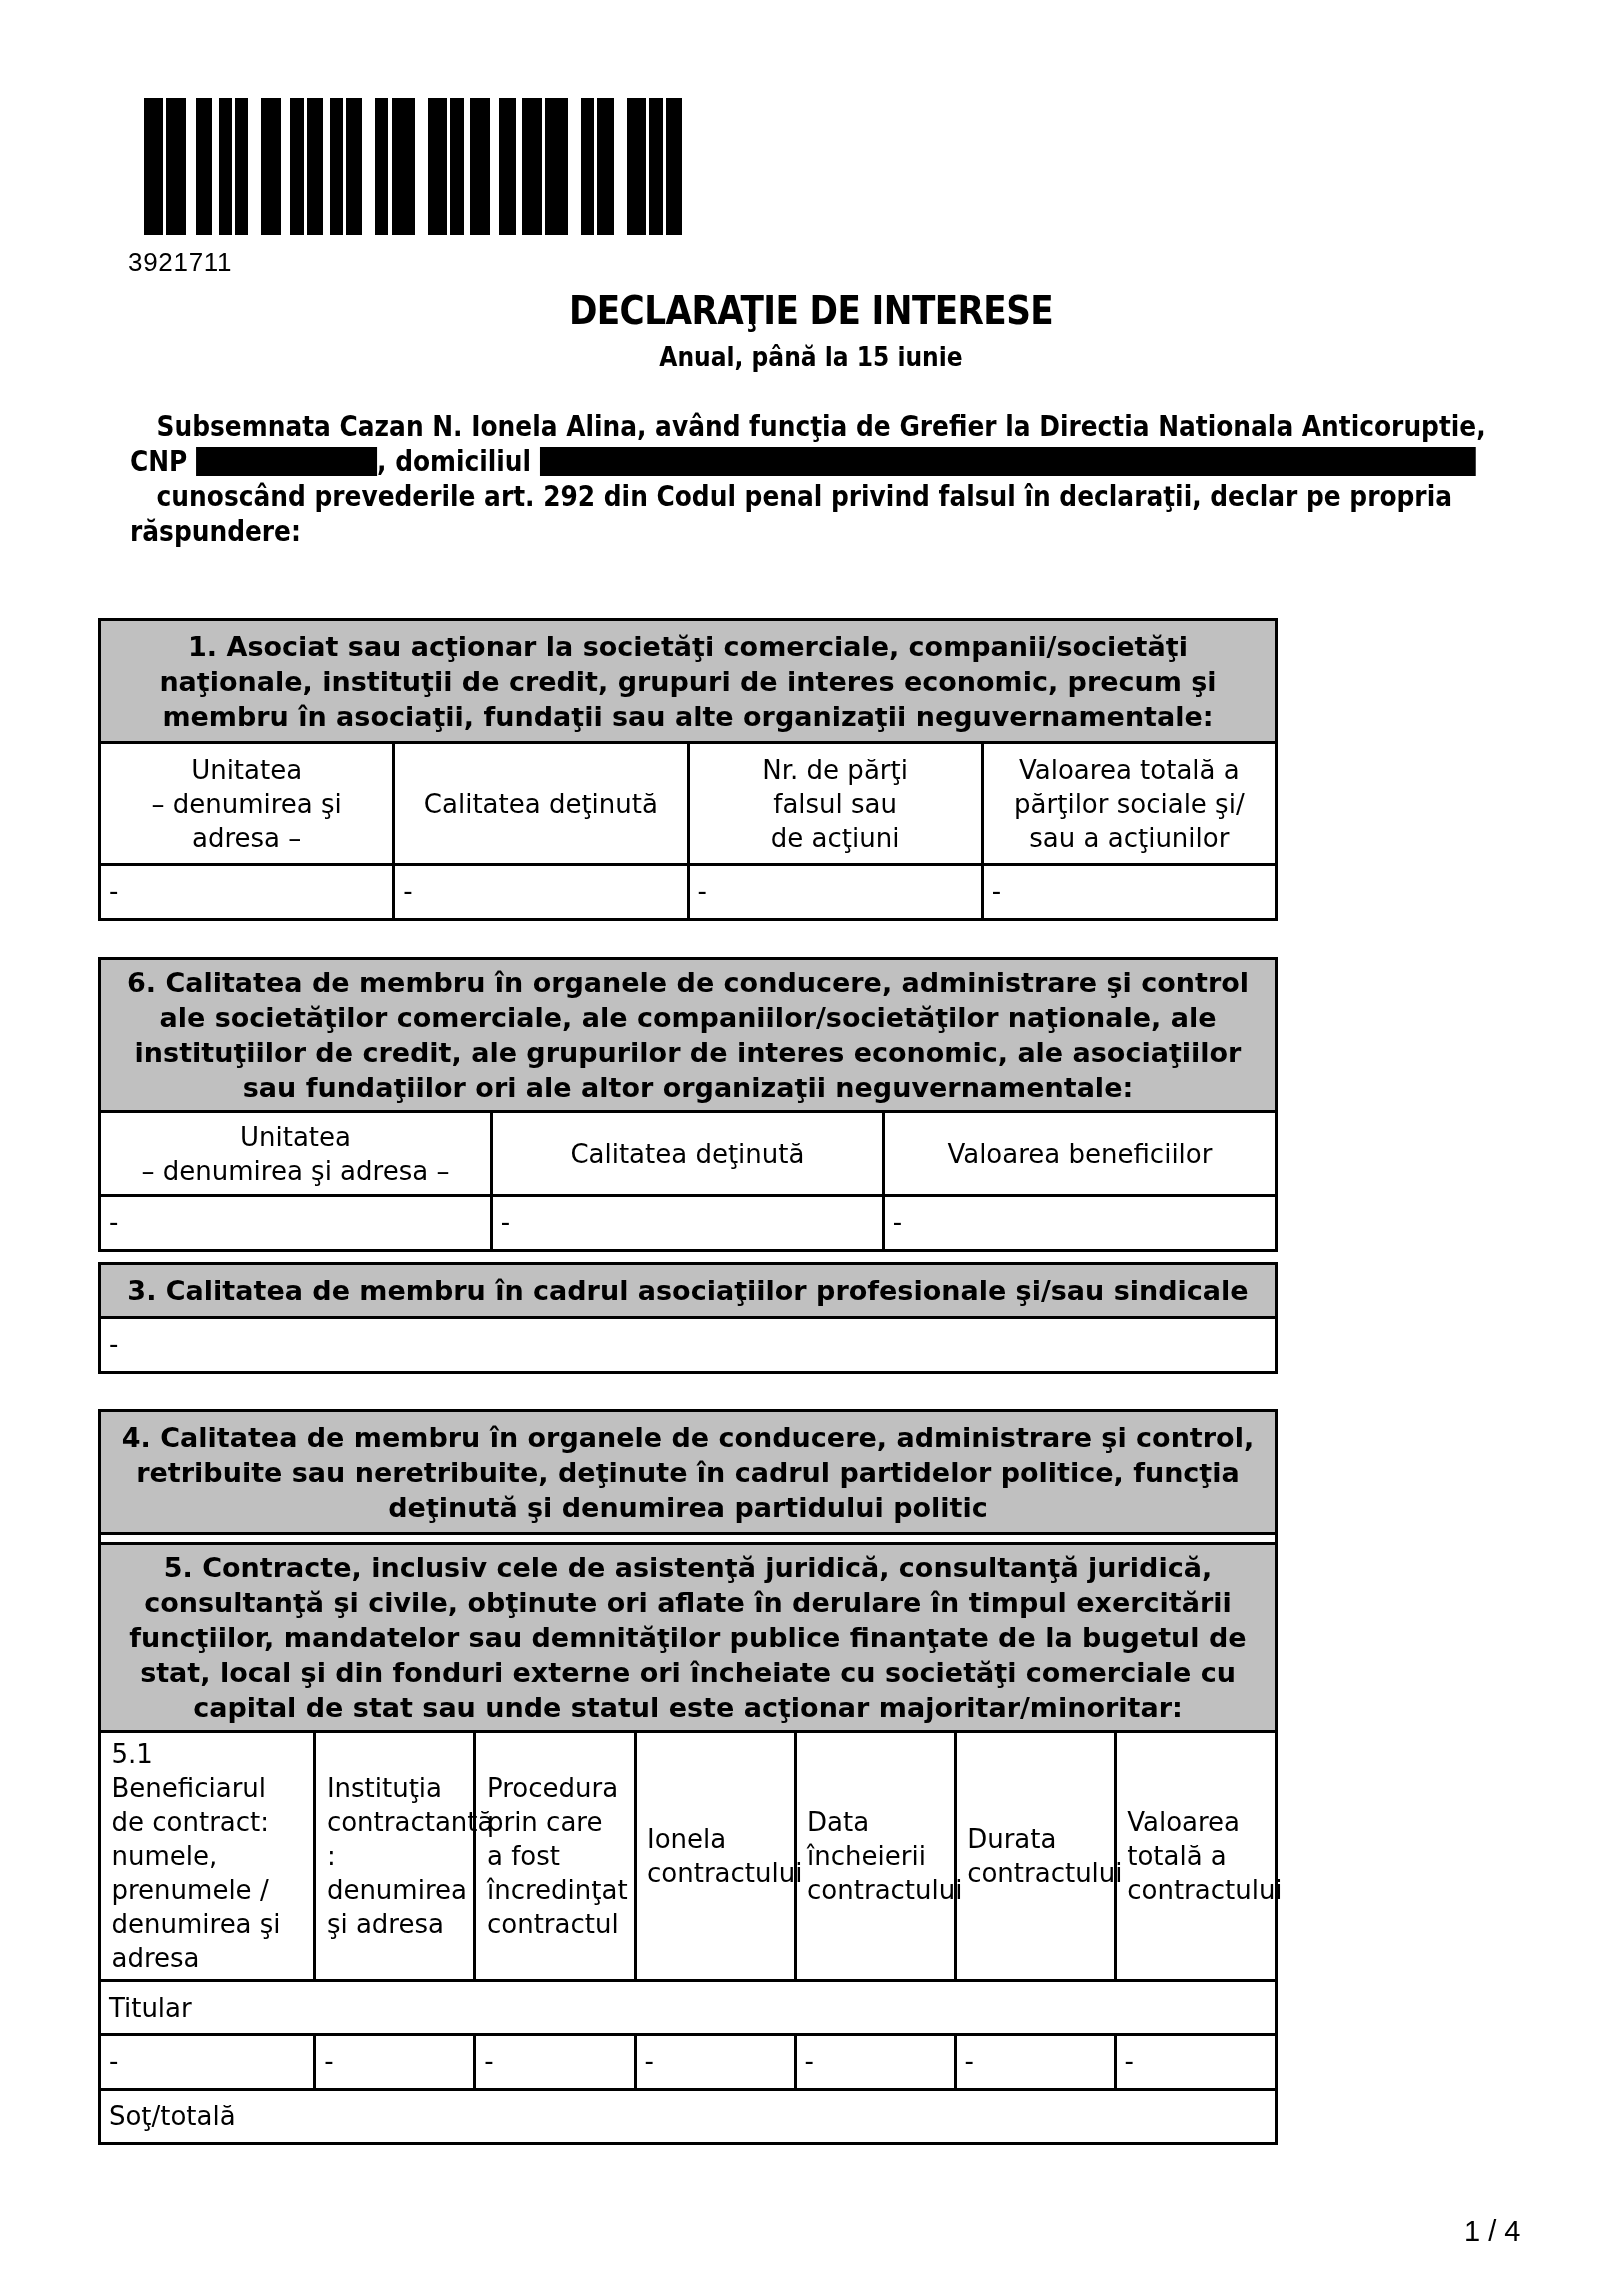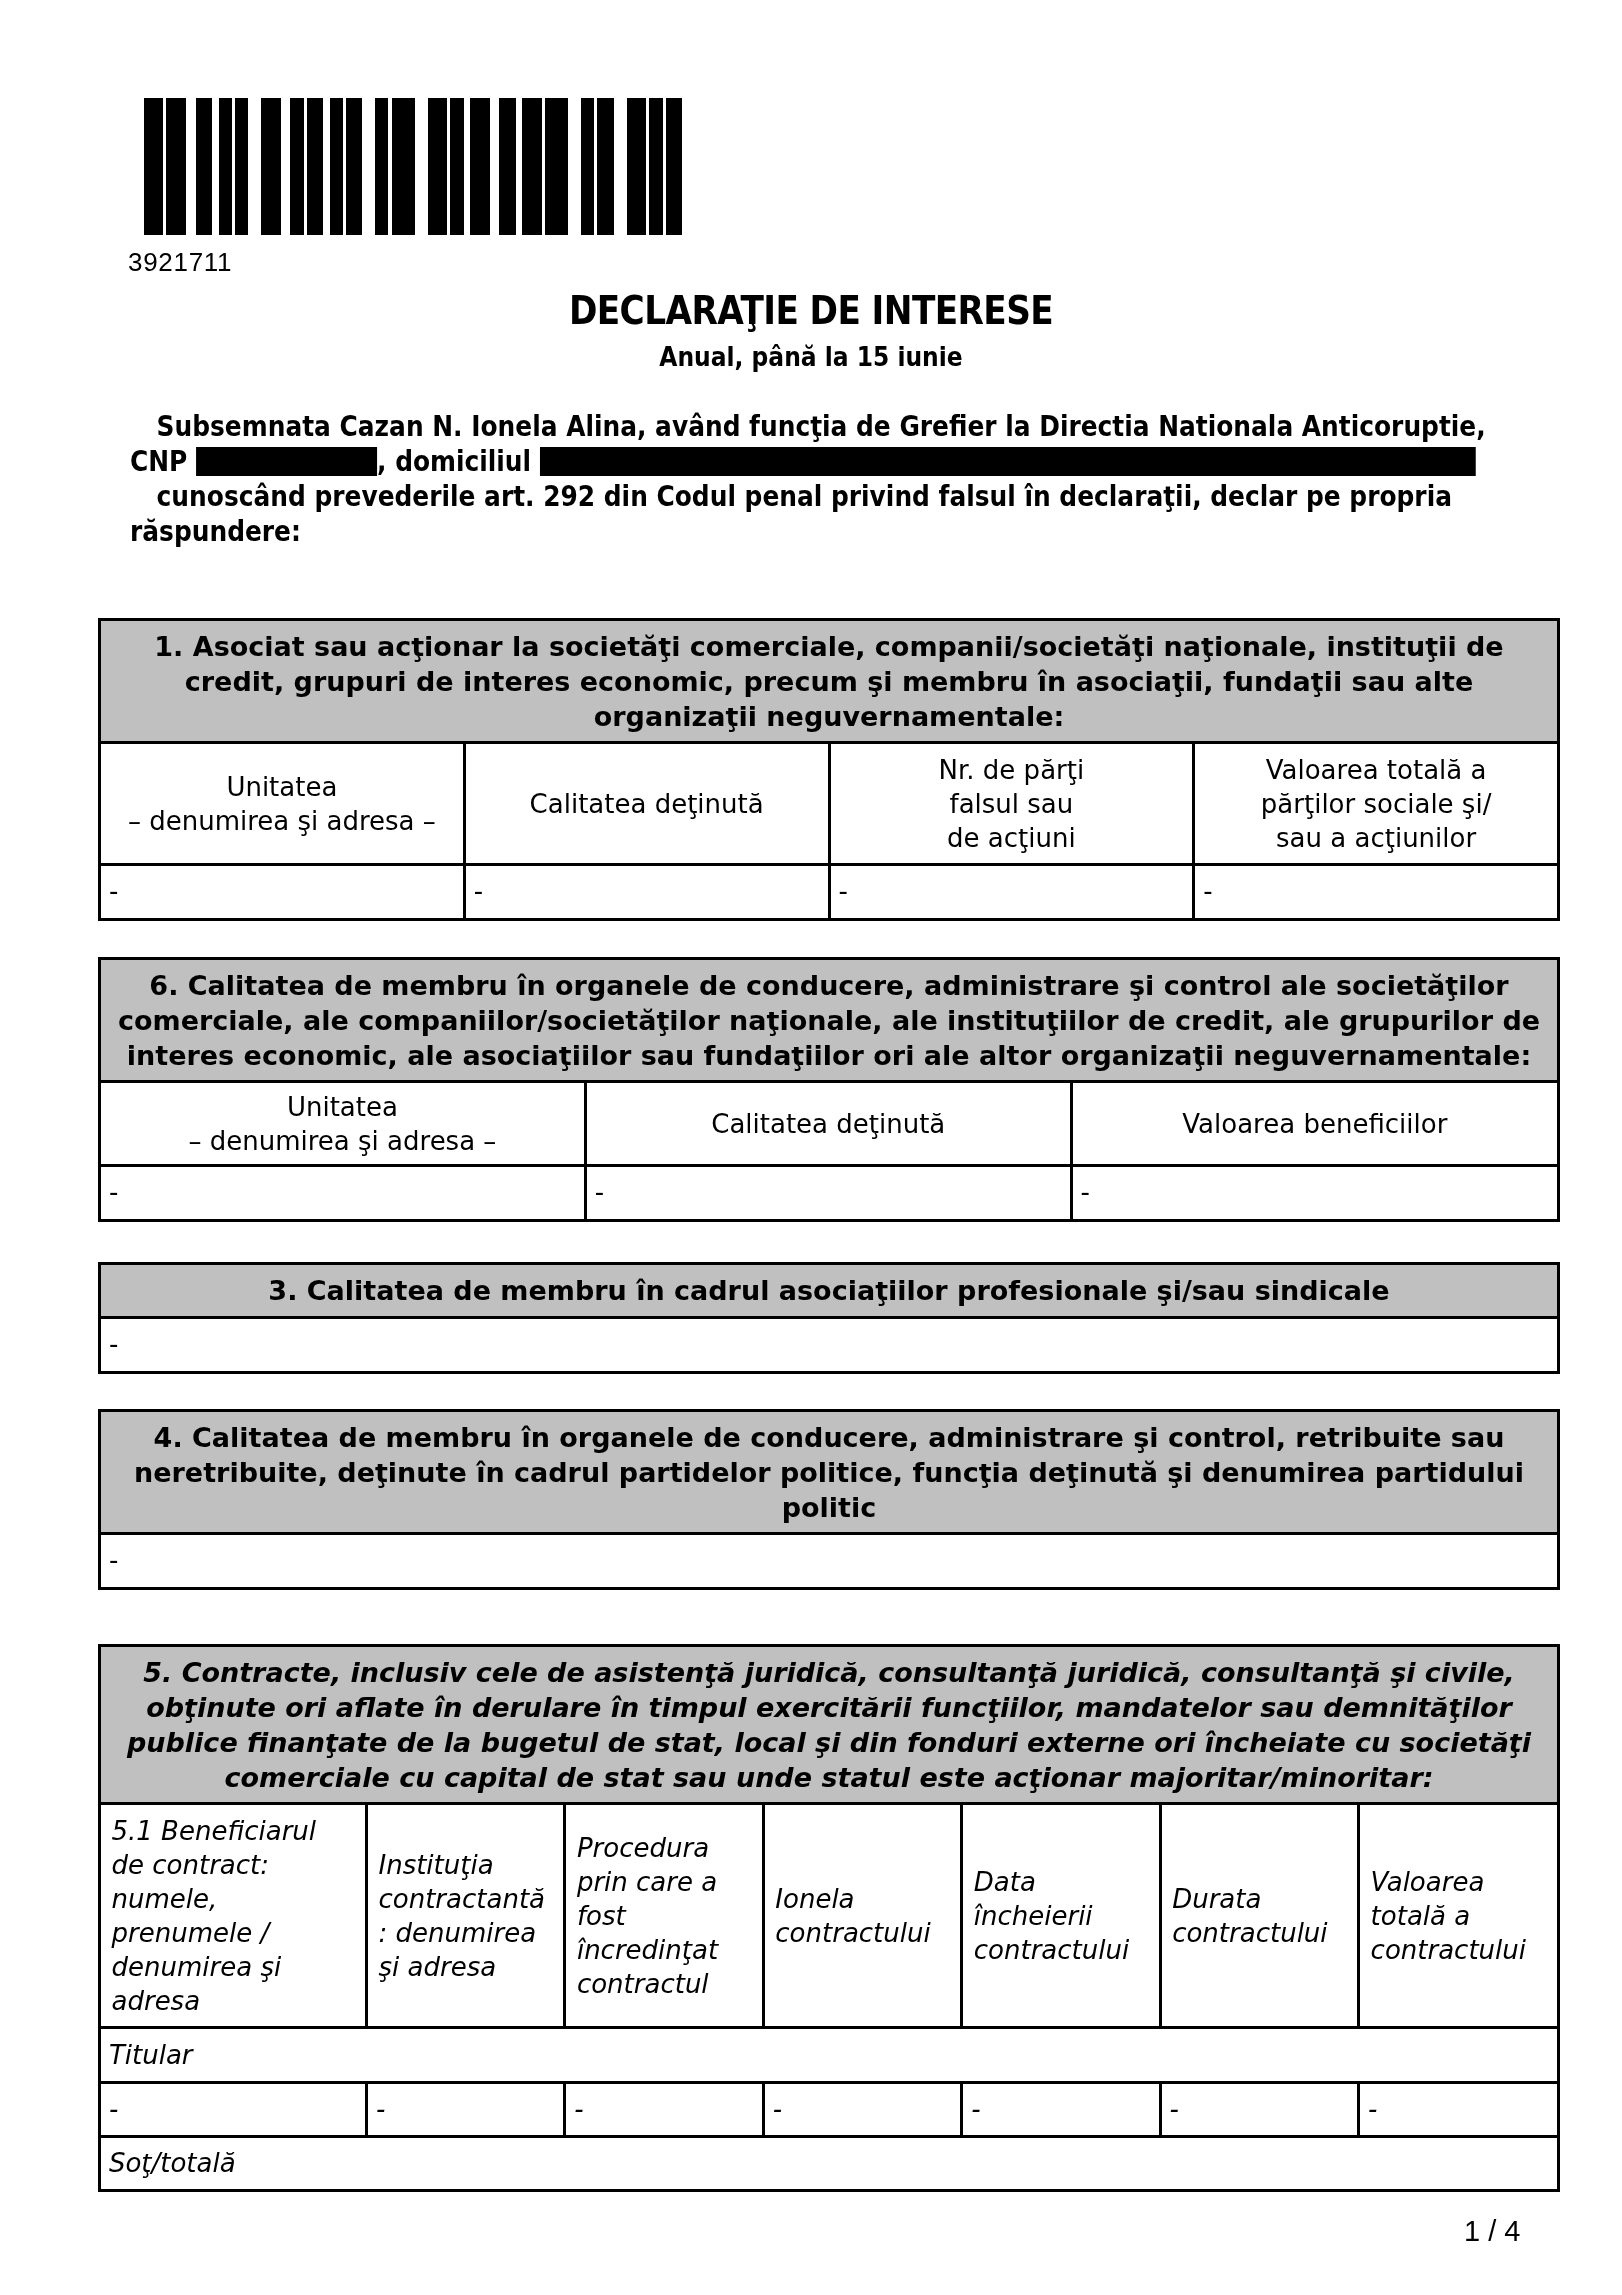--- a/index.html
+++ b/index.html
@@ -27,21 +27,21 @@
   }
   .intro {
     position: absolute; left: 98px; top: 409px; width: 1440px;
     font-size: 27.5px; font-weight: bold; line-height: 35px; margin-left: 32px;
   }
   .intro .indent { display: inline-block; width: 29.4px; }
   .intro .line { white-space: nowrap; transform-origin: left; }
   .redact { display: inline-block; background: #000; height: 29px; vertical-align: -5.2px; }
 
   table.sec {
-    position: absolute; left: 98px; width: 1462px; border-collapse: collapse;
+    position: absolute; left: 98px; width: 1180px; border-collapse: collapse;
     table-layout: fixed;
   }
   table.sec td, table.sec th {
     border: 3.3px solid #000; padding: 2.6px 7.9px; vertical-align: middle;
   }
   table.sec th.head {
     background: #c0c0c0; font-weight: bold; font-size: 27px; line-height: 35px;
     text-align: center; padding: 5.2px 11.8px;
   }
   table.sec td.colh {
@@ -232,21 +232,21 @@
   <tbody>
       <tr>
     <th class="head" style="height:110px;">4. Calitatea de membru în organele de conducere, administrare şi control, retribuite sau neretribuite,  deţinute în cadrul partidelor politice, funcţia deţinută şi denumirea  partidului politic</th>
   </tr>
   <tr>
     <td class="cell">-</td>
   </tr>
 </tbody>
   </table>
 
-<table class="sec" style="top:1644px;font-style:italic;">
+<table class="sec" style="top:1542px;">
   <colgroup>
     <col style="width:18.3%">
       <col style="width:13.6%">
       <col style="width:13.6%">
       <col style="width:13.6%">
       <col style="width:13.6%">
       <col style="width:13.6%">
       <col style="width:13.7%">
   </colgroup>
   <tbody>

